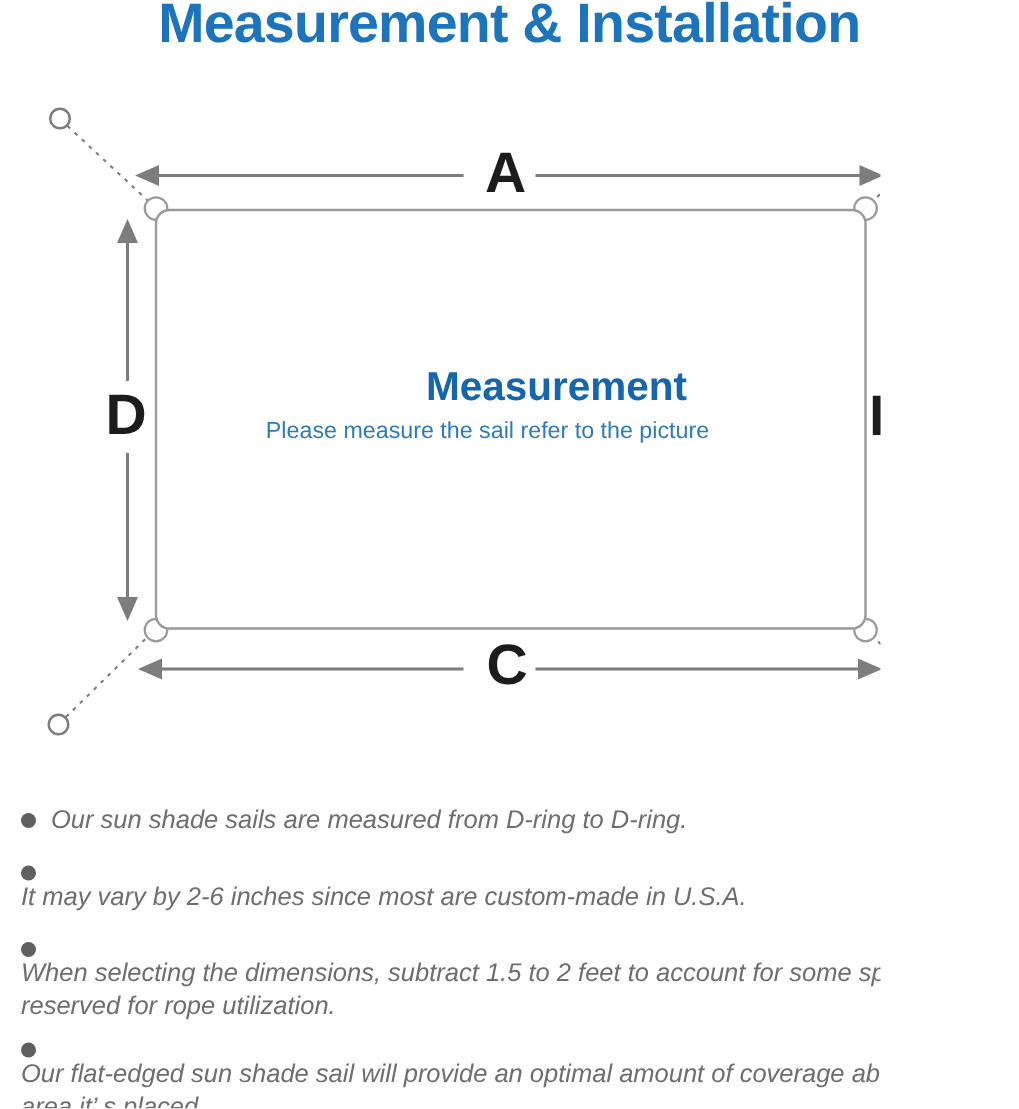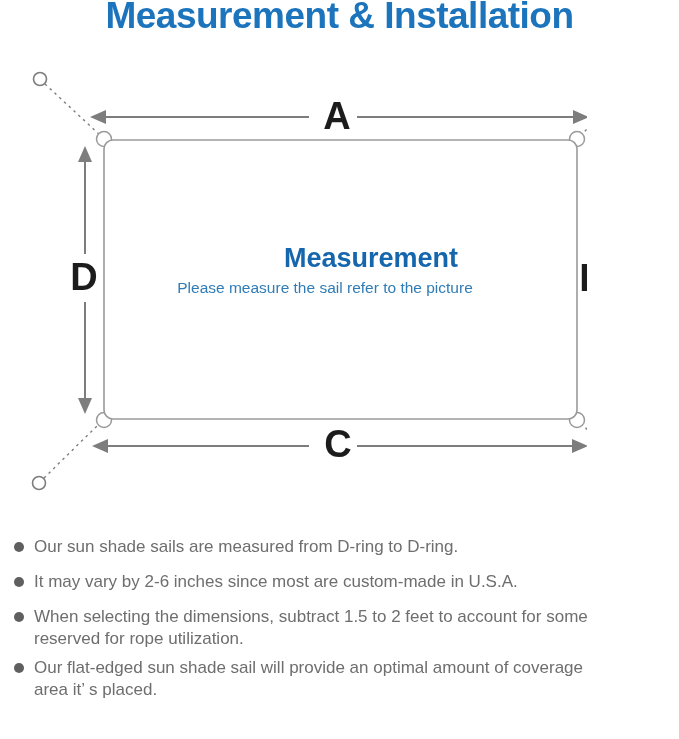--- a/index.html
+++ b/index.html
@@ -109,22 +109,23 @@
     list-style: none;
     margin: 0;
     padding: 0;
   }
   .note-item {
     display: flex;
     align-items: flex-start;
     color: var(--text_gray, #6e6e6e);
     font-size: 17px;
     line-height: 22px;
-  }
-  .note-item + .note-item { margin-top: 13px; }
+    font-style: italic;
+  }
+  .note-item + .note-item { margin-top: 13px; flex-direction: column; }
   .note-item:nth-child(3) { }
   .note-item:nth-child(4) { margin-top: 7px; }
   .note-item:nth-child(5) { margin-top: 18px; }
   .bullet-dot {
     flex: 0 0 auto;
     width: 10px;
     height: 10px;
     border-radius: 50%;
     background: var(--bullet_gray, #5f5f5f);
     margin: 6px 10px 0 0;

